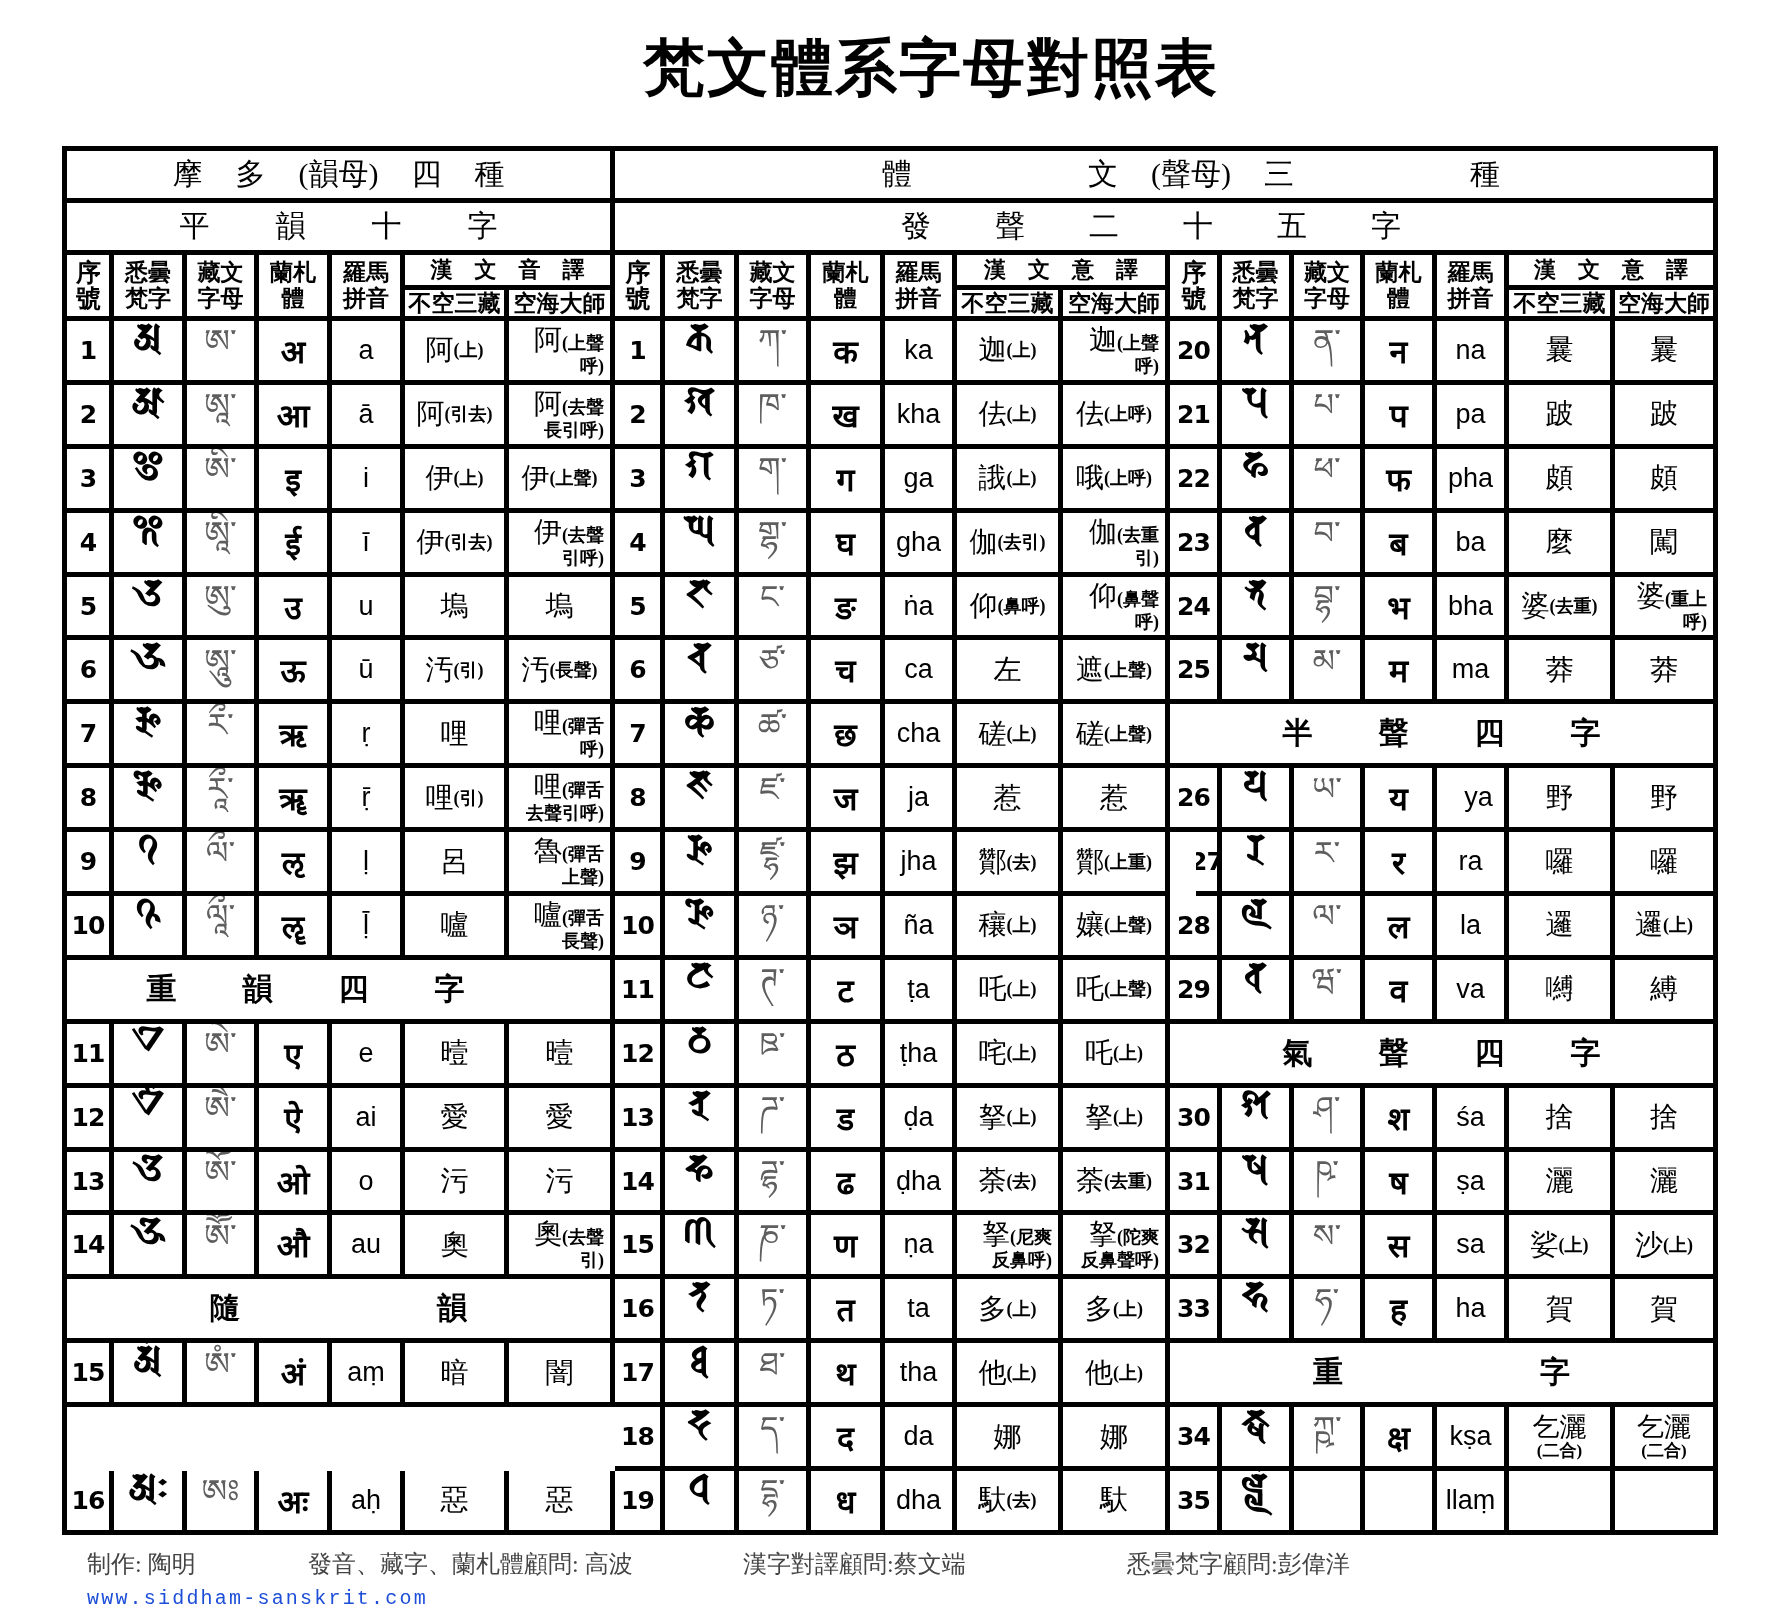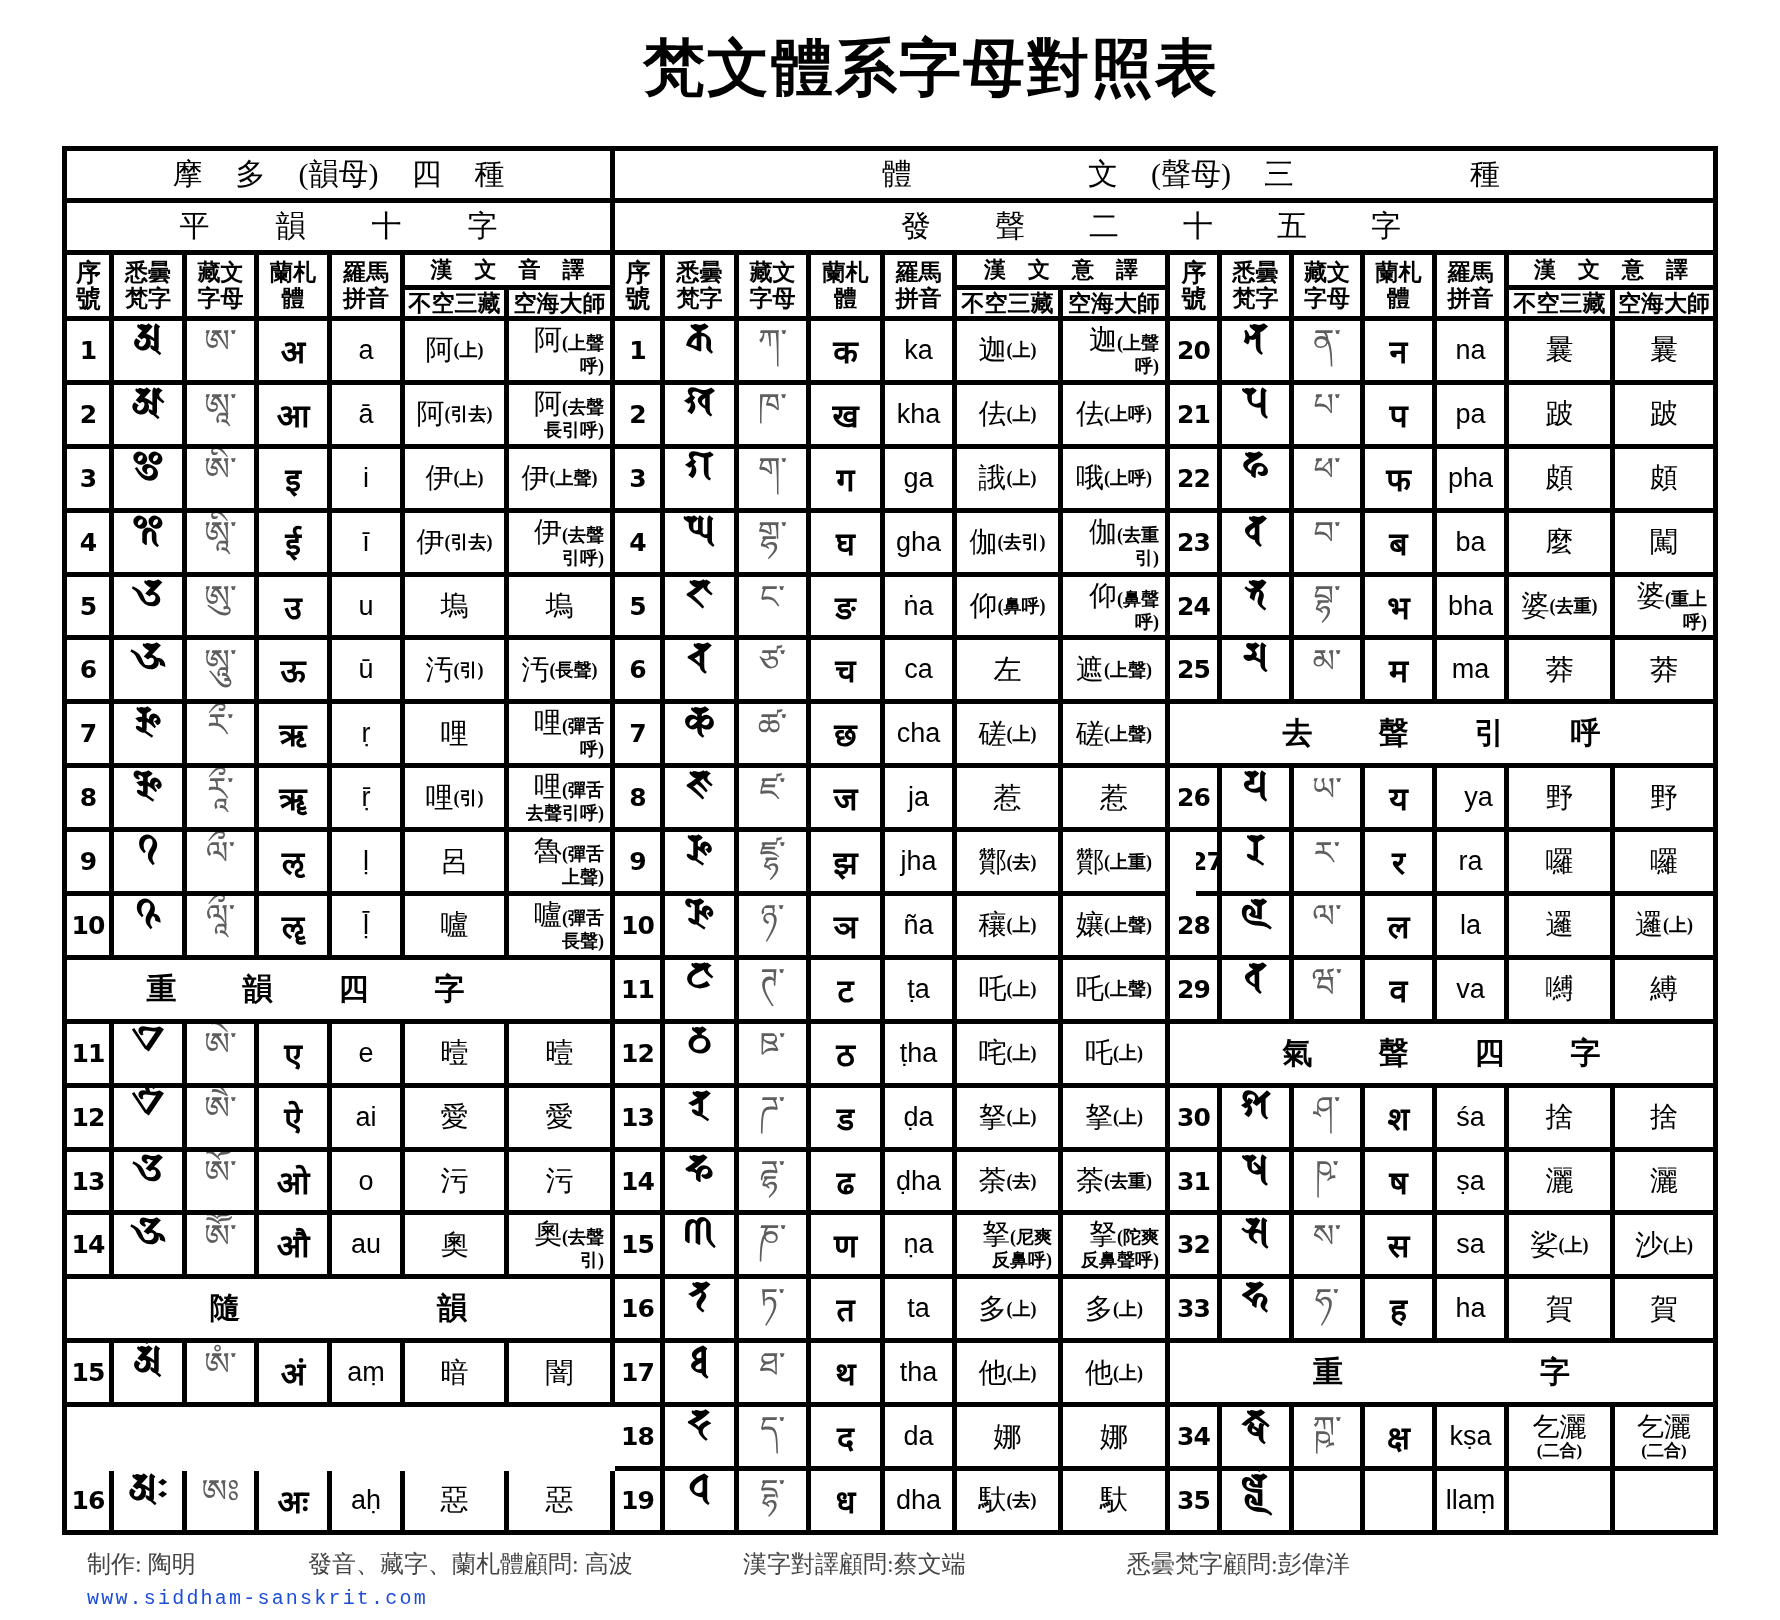--- a/index.html
+++ b/index.html
@@ -567,21 +567,21 @@
     <div class="cell sid" style="grid-area: 10 / 16;">𑖦</div>
     <div class="cell tib" style="grid-area: 10 / 17;">མ་</div>
     <div class="cell lan" style="grid-area: 10 / 18;">म</div>
     <div class="cell rom" style="grid-area: 10 / 19;">ma</div>
     <div class="cell han inline" style="grid-area: 10 / 20;">
       <span class="main">莽</span>
     </div>
     <div class="cell han inline" style="grid-area: 10 / 21;">
       <span class="main">莽</span>
     </div>
-    <div class="cell sec" style="grid-area: 11 / 15 / auto / span 7; letter-spacing: 66px; padding-left: 66px;">去聲引呼</div>
+    <div class="cell sec" style="grid-area: 11 / 15 / auto / span 7; letter-spacing: 66px; padding-left: 66px;">半聲四字</div>
     <div class="cell num" style="grid-area: 12 / 15;">26</div>
     <div class="cell sid" style="grid-area: 12 / 16;">𑖧</div>
     <div class="cell tib" style="grid-area: 12 / 17;">ཡ་</div>
     <div class="cell lan" style="grid-area: 12 / 18;">य</div>
     <div class="cell rom" style="grid-area: 12 / 19; padding-left: 16px;">ya</div>
     <div class="cell han inline" style="grid-area: 12 / 20;">
       <span class="main">野</span>
     </div>
     <div class="cell han inline" style="grid-area: 12 / 21;">
       <span class="main">野</span>

